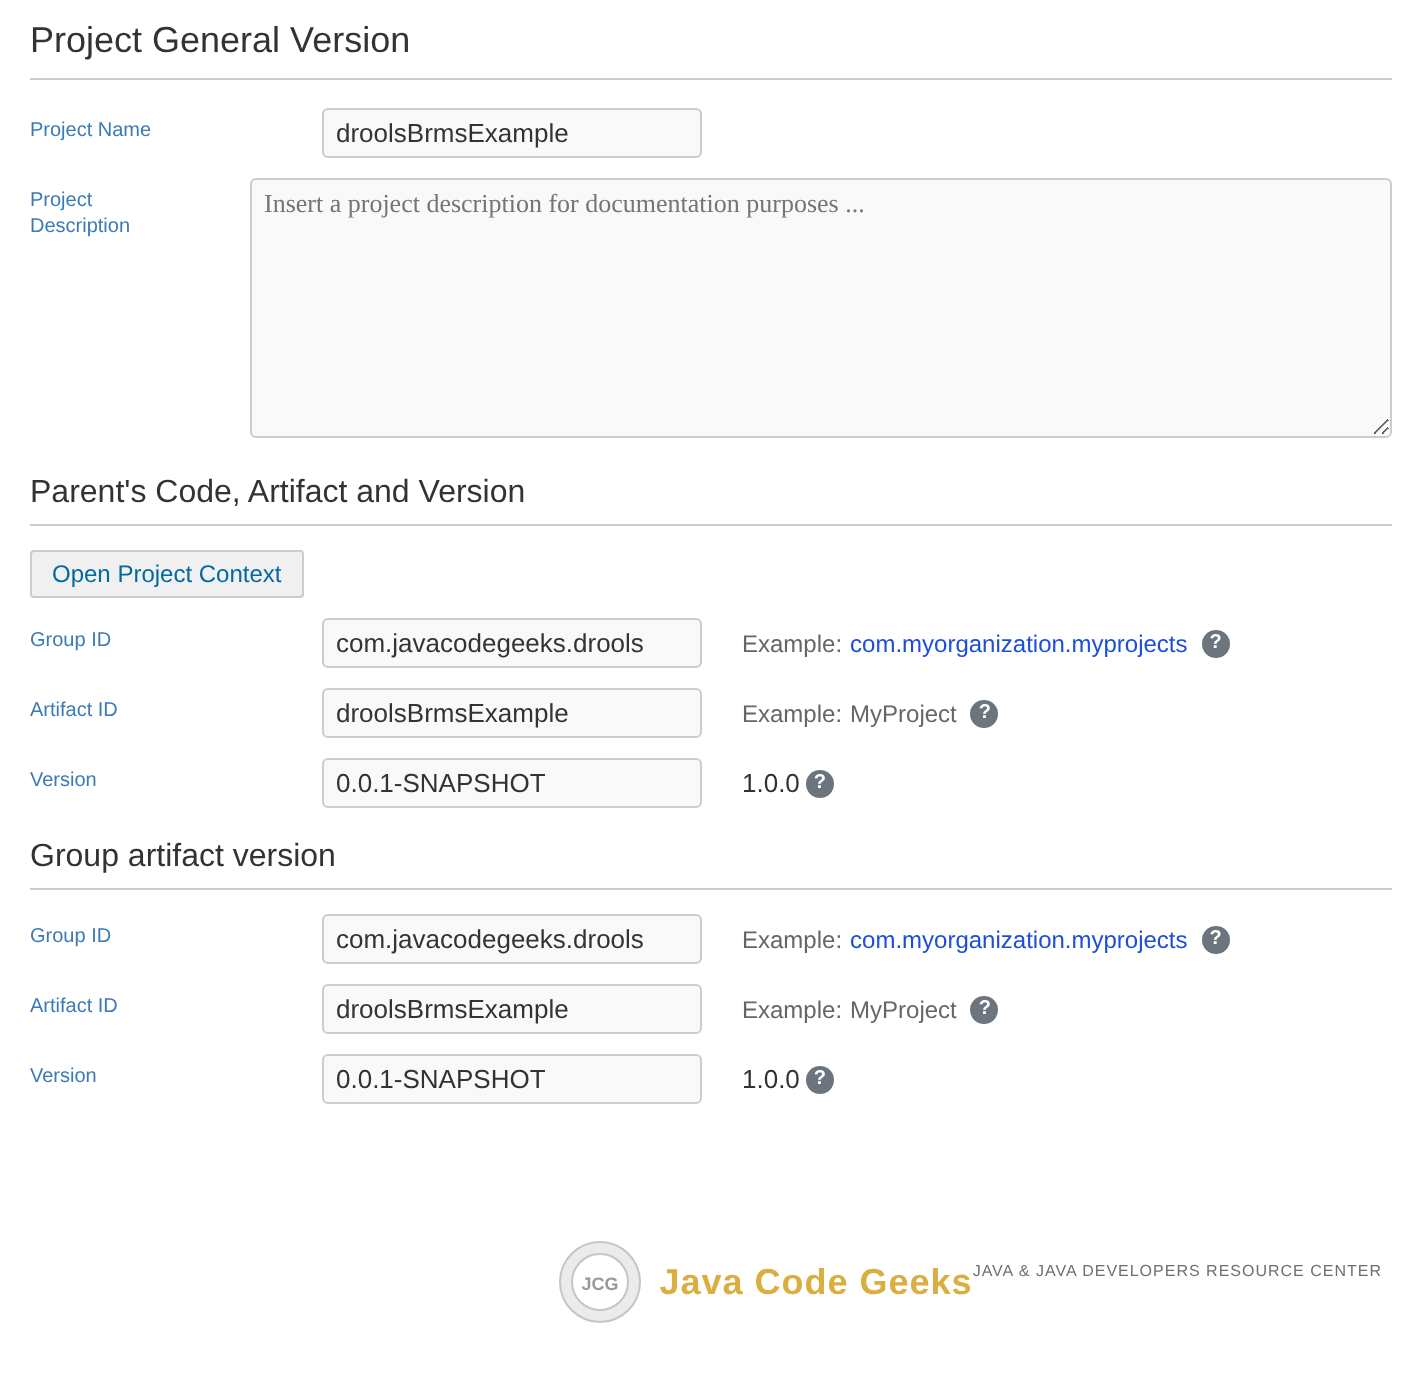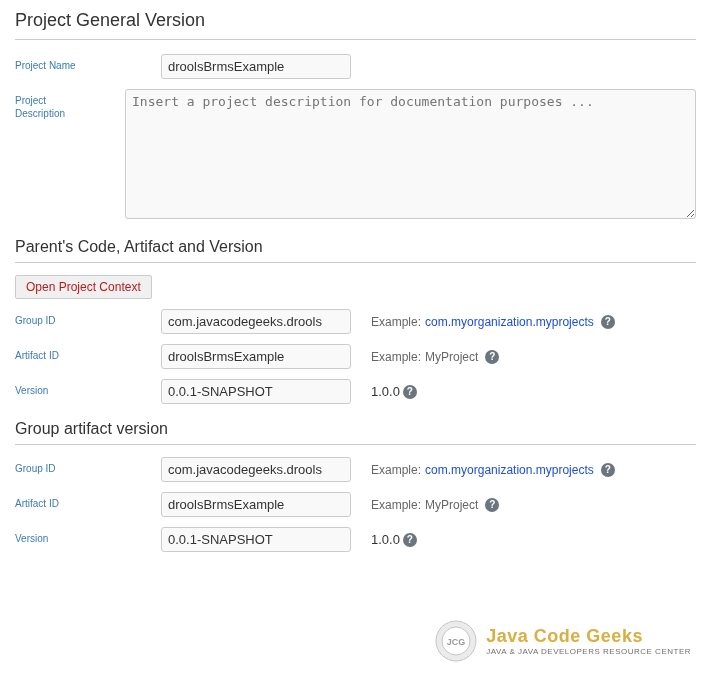--- a/index.html
+++ b/index.html
@@ -59,20 +59,21 @@
       font-size: 13px;
       color: #333;
       background: #f9f9f9;
     }
     textarea.form-input {
       width: 100%;
       height: 130px;
       resize: vertical;
       color: #aaa;
       font-size: 13px;
+      font-family: Liberation Serif, serif;
     }
     .example-text {
       margin-left: 20px;
       color: #666;
       font-size: 12px;
       display: flex;
       align-items: center;
       gap: 4px;
     }
     .example-link {
@@ -93,21 +94,21 @@
       cursor: pointer;
       margin-left: 3px;
     }
     .btn-open-context {
       border: 1px solid #ccc;
       background: #f0f0f0;
       padding: 4px 10px;
       font-size: 12px;
       cursor: pointer;
       border-radius: 2px;
-      color: #b91c1c;
+      color: #0369a1;
       margin-bottom: 10px;
     }
     .version-note {
       display: flex;
       align-items: center;
       gap: 0;
       color: #333;
       font-size: 13px;
       margin-left: 20px;
     }
@@ -119,21 +120,20 @@
       align-items: center;
       gap: 8px;
       opacity: 0.85;
     }
     .watermark-logo {
       width: 44px;
       height: 44px;
     }
     .watermark-text {
       display: flex;
-      flex-direction: column;
     }
     .watermark-main {
       font-size: 18px;
       font-weight: bold;
       color: #d4a020;
       letter-spacing: 0.5px;
     }
     .watermark-sub {
       font-size: 8px;
       color: #555;

